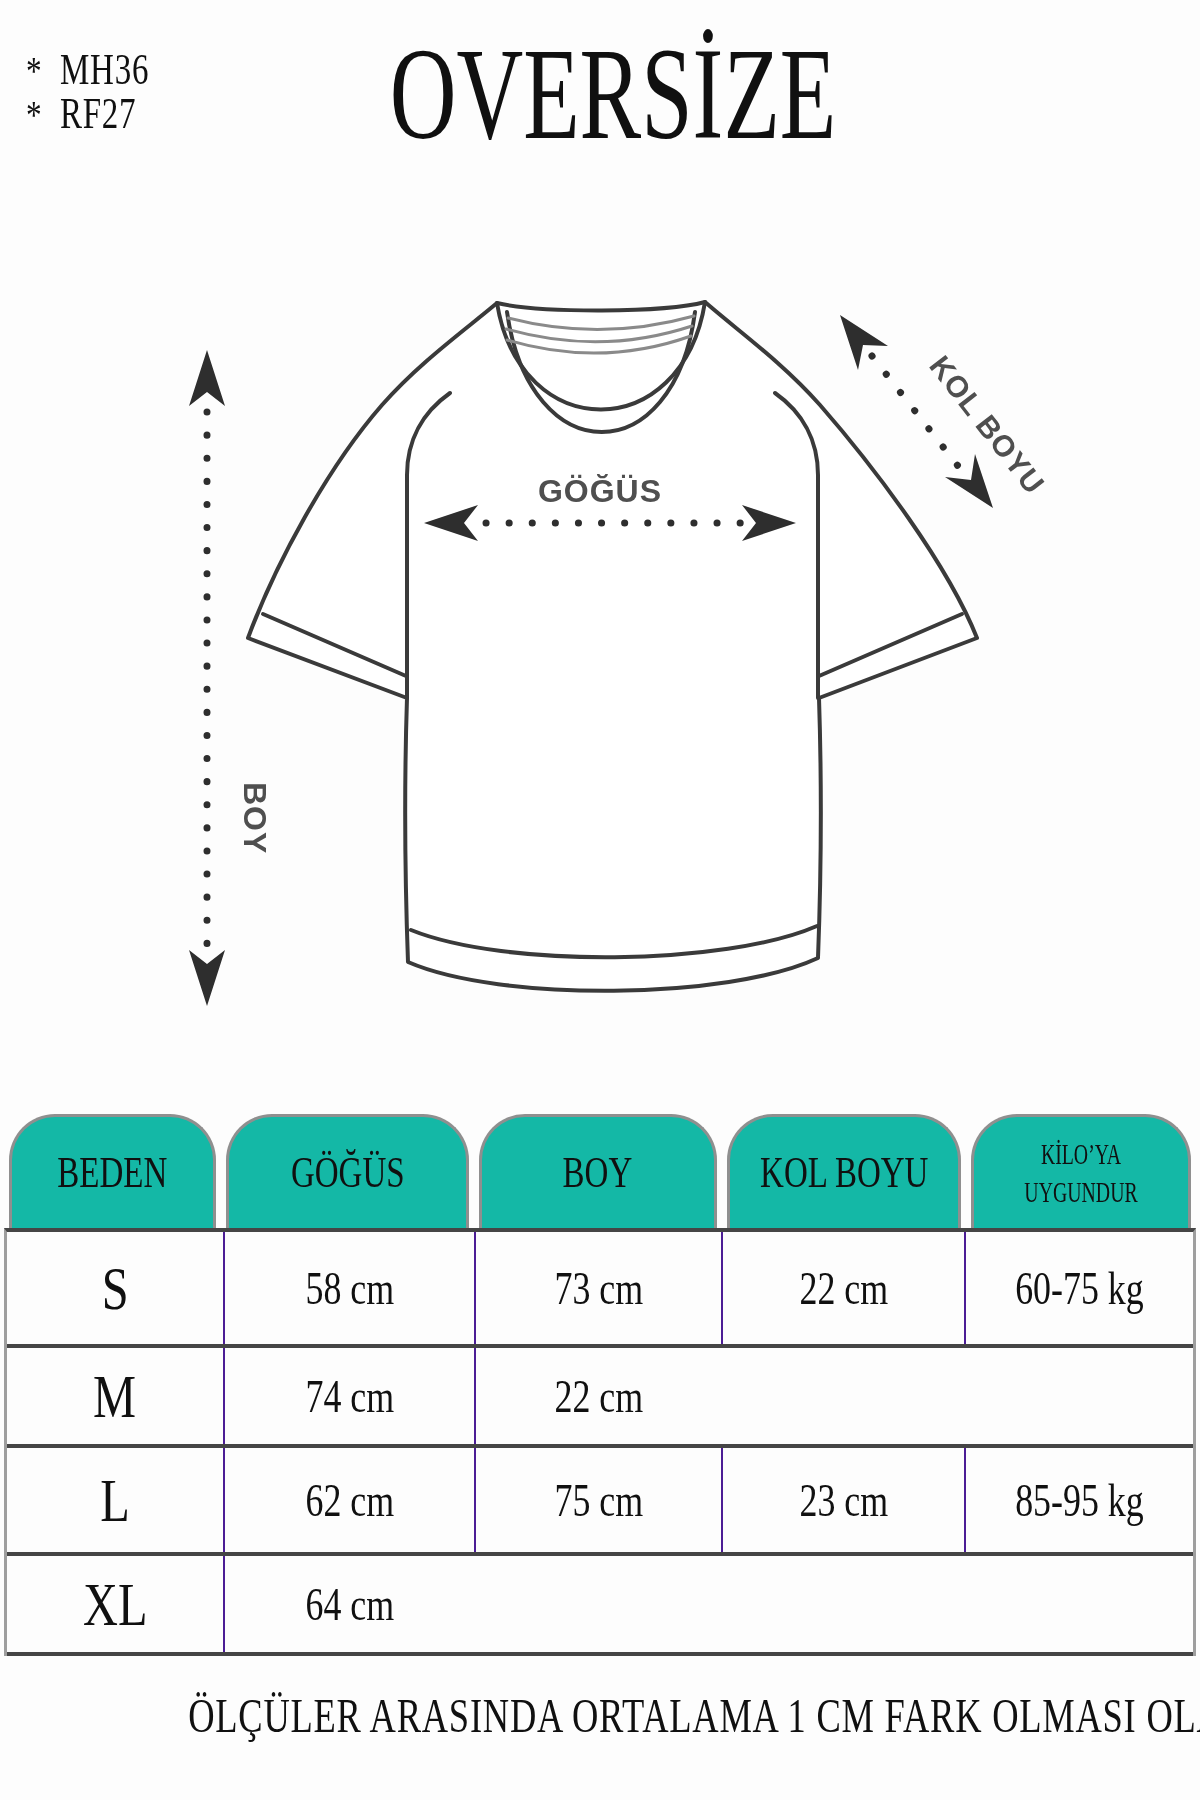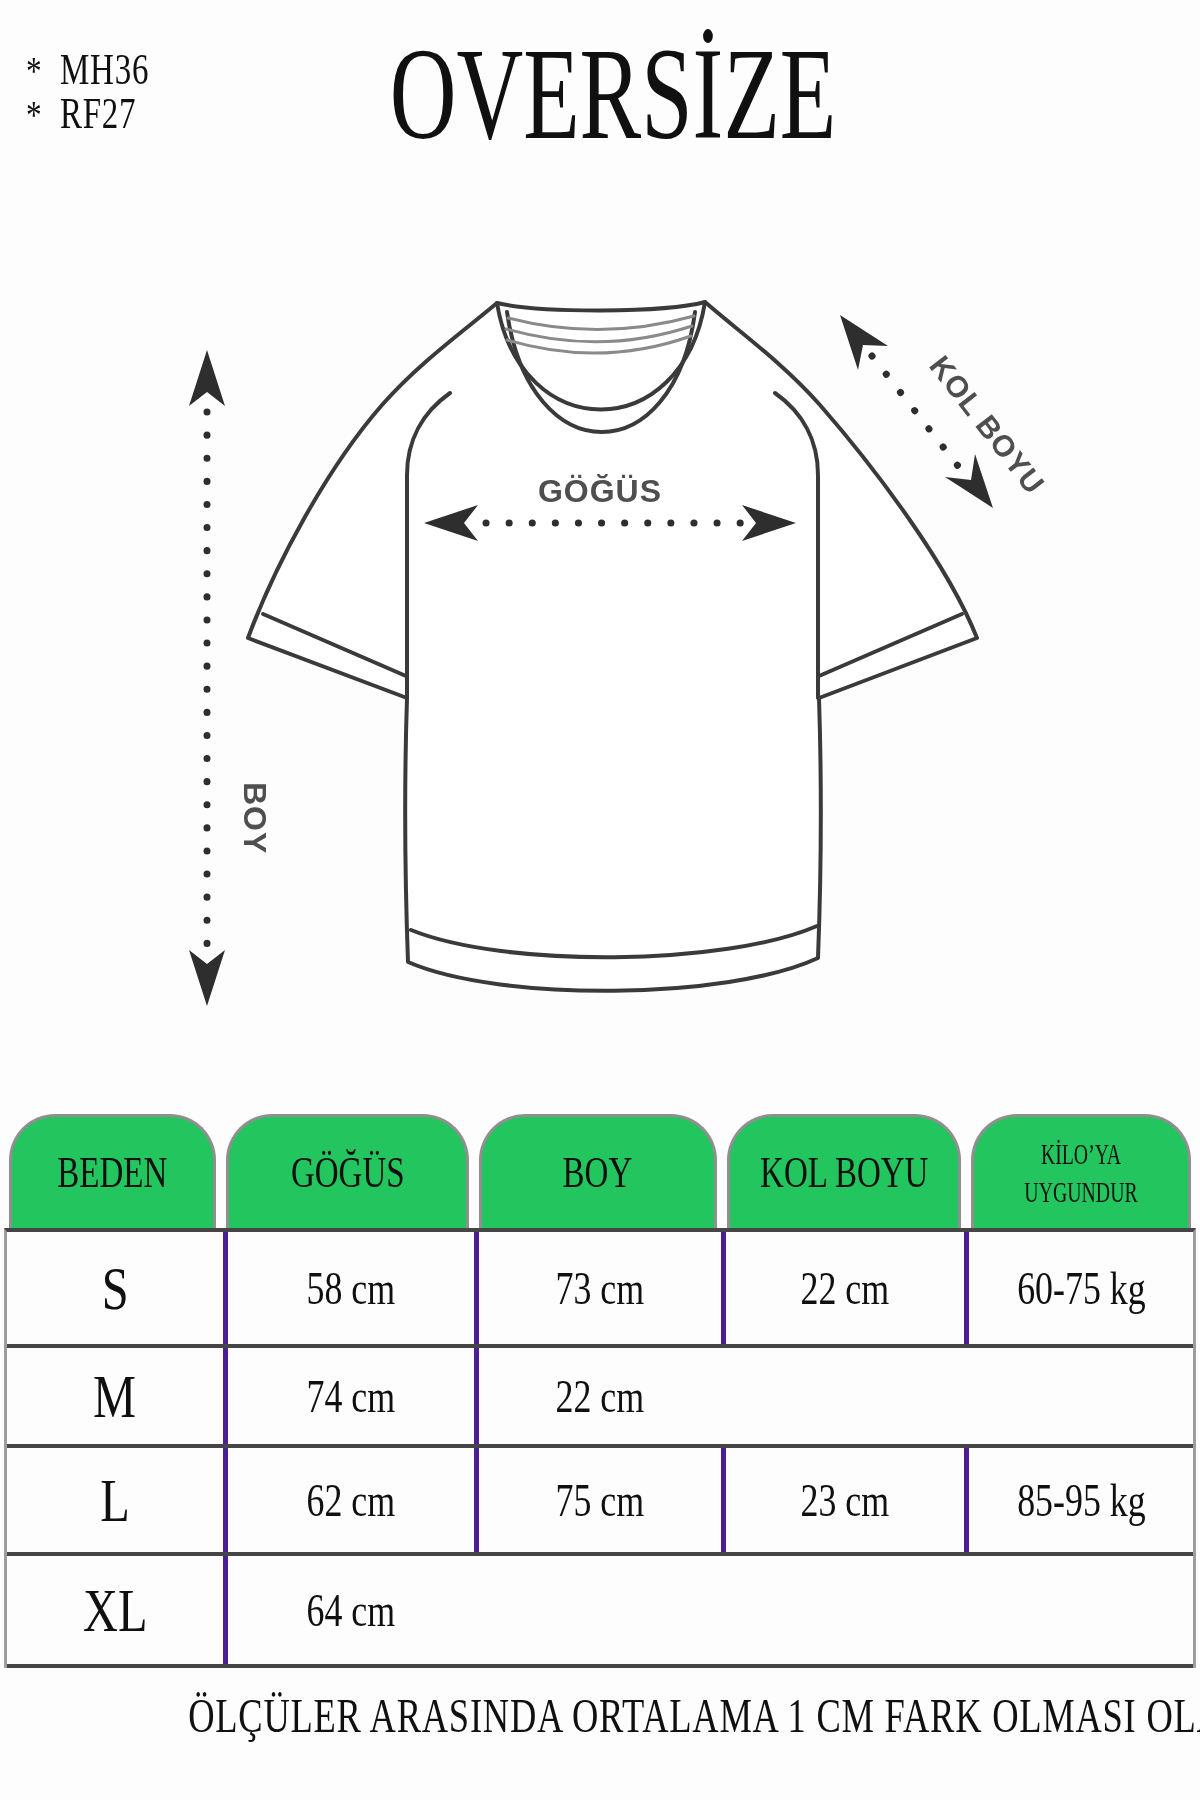--- a/index.html
+++ b/index.html
@@ -33,31 +33,31 @@
   .dlabel { font-family:"Liberation Sans", sans-serif; font-weight:bold; fill:#4f4f4f; letter-spacing:1px; }
 
   
   .size-table { position:absolute; left:4px; top:1114px; width:1192px; }
   .thead { display:grid; grid-template-columns:18.2% 21.2% 20.8% 20.5% 19.3%; }
   .tab {
     height:114px; margin:0 5px;
     border:3px solid #8f8f8f; border-bottom:none;
     border-radius:46px 46px 0 0;
     display:flex; align-items:center; justify-content:center;
-    background:#22c55e; text-align:center;
+    background:#14b8a6; text-align:center;
   }
   .tab .h { display:inline-block; font-size:44px; transform:scaleX(.75); transform-origin:center; white-space:nowrap; }
   .tab .h.small { font-size:30px; line-height:1.25; white-space:normal; width:150%; transform:scaleX(.66); }
   .tbody { border-top:4px solid #454545; border-left:3px solid #9e9e9e; border-right:3px solid #9e9e9e; }
   .trow { display:grid; grid-template-columns:18.2% 21.2% 20.8% 20.5% 19.3%; border-bottom:4px solid #454545; }
   .trow:nth-child(1){ height:116px; }
   .trow:nth-child(2){ height:100px; }
   .trow:nth-child(3){ height:108px; }
-  .trow:nth-child(4){ height:112px; }
-  .cell { display:flex; align-items:center; justify-content:center; border-left:5px solid #4c1d95; }
+  .trow:nth-child(4){ height:100px; }
+  .cell { display:flex; align-items:center; justify-content:center; border-left:2px solid #4c1d95; }
   .cell:first-child { border-left:none; }
   .cell .v { display:inline-block; font-size:46px; transform:scaleX(.78); transform-origin:center; white-space:nowrap; }
   .cell .v.size { font-size:62px; }
 
   
   .footer { position:absolute; left:0; top:1688px; width:1200px; text-align:center; }
   .footer span { display:inline-block; font-size:48px; transform:scaleX(.76); transform-origin:center; white-space:nowrap; letter-spacing:1px; }
 </style>
 </head>
 <body>

